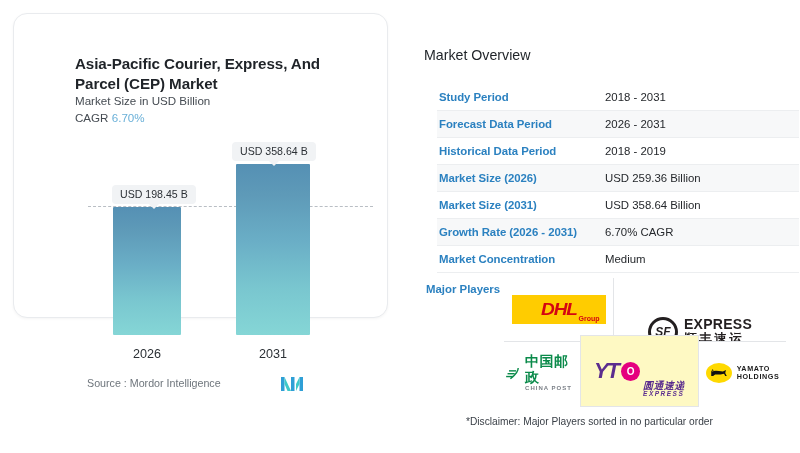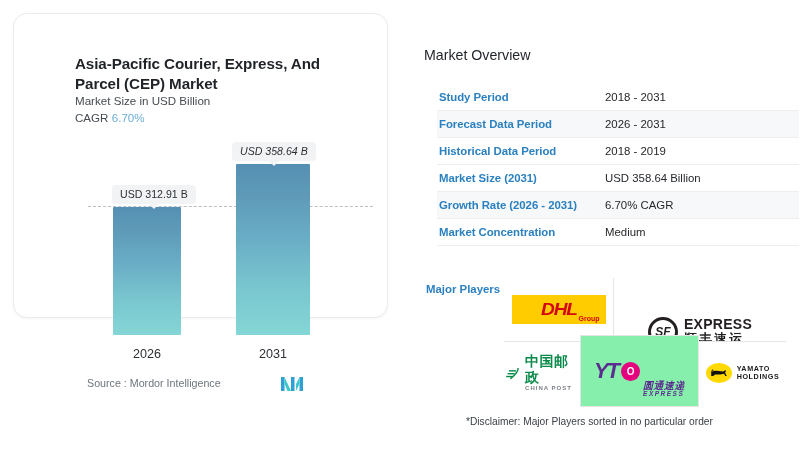--- a/index.html
+++ b/index.html
@@ -66,21 +66,21 @@
   .vlabel::after {
     content: "";
     position: absolute;
     left: 50%; margin-left: -5px; bottom: -5px;
     width: 0; height: 0;
     border-left: 5px solid transparent;
     border-right: 5px solid transparent;
     border-top: 5px solid #f1f3f5;
   }
   .vlabel2026 { left: 98px; top: 171px; }
-  .vlabel2031 { left: 218px; top: 128px; font-style: italic; }
+  .vlabel2031 { left: 218px; top: 128px; }
 
   .xlabel {
     position: absolute;
     font-size: 12.6px; color: #2b3035;
     text-align: center; width: 90px;
   }
   .xl2026 { left: 88px; top: 333px; }
   .xl2031 { left: 214px; top: 333px; }
 
   .source {
@@ -121,21 +121,21 @@
   
   .logos { position: absolute; left: 80px; top: 278px; width: 282px; height: 128px; }
   .lcell {
     position: absolute;
     display: flex; align-items: center; justify-content: center;
     background: #fff;
   }
   .lc1 { left: 0px;   top: 0px;  width: 110px; height: 63px; border-right: 1px solid #e3e5e8; }
   .lc2 { left: 110px; top: 0px;  width: 172px; height: 63px; }
   .lc3 { left: 0px;   top: 63px; width: 76px;  height: 63px; border-top: 1px solid #e3e5e8; }
-  .lc4 { left: 76px;  top: 57px; width: 119px; height: 72px; border: 1px solid #e3e5e8; background:#86efac; z-index:3;}
+  .lc4 { left: 76px;  top: 57px; width: 119px; height: 72px; border: 1px solid #e3e5e8; background:#fef9c3; z-index:3;}
   .lc5 { left: 195px; top: 63px; width: 87px;  height: 63px; border-top: 1px solid #e3e5e8; }
 
   .disclaimer {
     position: absolute; left: 2px; top: 416px;
     font-size: 10.2px; color: #3b4148; margin-left: 40px;
   }
 
   
   .dhl-box { width: 94px; height: 29px; background:#FFCC00; display:flex; flex-direction:column; justify-content:center; align-items:center; position:relative;}
   .dhl-word { color:#D40511; font-weight:800; font-style:italic; font-size:17px; letter-spacing:-1px; line-height:1; transform: scaleX(1.12); }
@@ -183,21 +183,21 @@
       <span class="val">6.70%</span>
     </div>
 
     <div class="plot">
 
       <div class="dashline"></div>
 
       <div class="bar bar2026"></div>
       <div class="bar bar2031"></div>
 
-      <div class="vlabel vlabel2026">USD 312.91 B</div>
+      <div class="vlabel vlabel2026">USD 198.45 B</div>
       <div class="vlabel vlabel2031">USD 358.64 B</div>
 
       <div class="xlabel xl2026">2026</div>
       <div class="xlabel xl2031">2031</div>
     </div>
 
     <div class="source">Source :  Mordor Intelligence</div>
 
     <div class="milogo">
       <svg viewBox="0 0 44 32" width="22" height="16" aria-hidden="true">
@@ -220,20 +220,24 @@
         <div class="tkey">Study Period</div>
         <div class="tval">2018 - 2031</div>
       </div>
       <div class="trow alt">
         <div class="tkey">Forecast Data Period</div>
         <div class="tval">2026 - 2031</div>
       </div>
       <div class="trow">
         <div class="tkey">Historical Data Period</div>
         <div class="tval">2018 - 2019</div>
+      </div>
+      <div class="trow alt">
+        <div class="tkey">Market Size (2026)</div>
+        <div class="tval">USD 259.36 Billion</div>
       </div>
       <div class="trow">
         <div class="tkey">Market Size (2031)</div>
         <div class="tval">USD 358.64 Billion</div>
       </div>
       <div class="trow alt">
         <div class="tkey">Growth Rate (2026 - 2031)</div>
         <div class="tval">6.70% CAGR</div>
       </div>
       <div class="trow">

